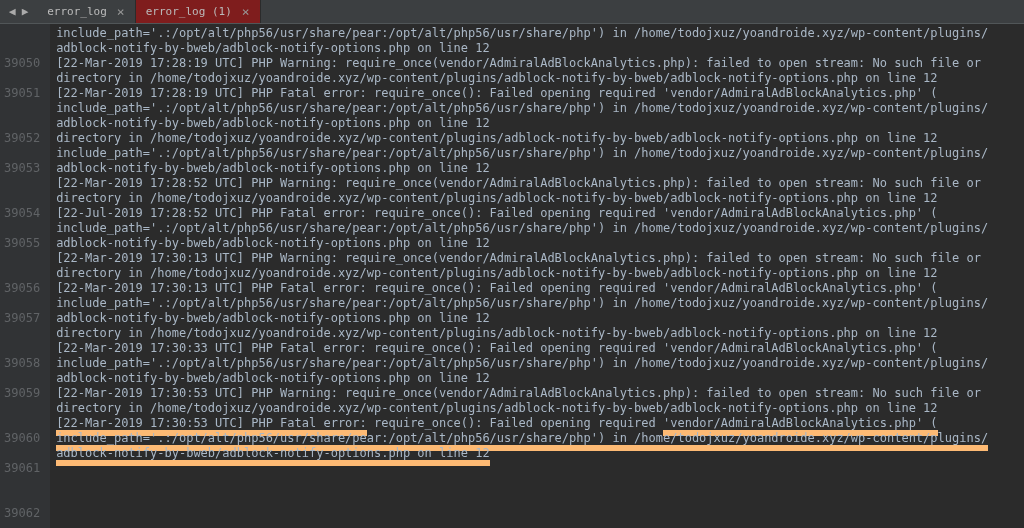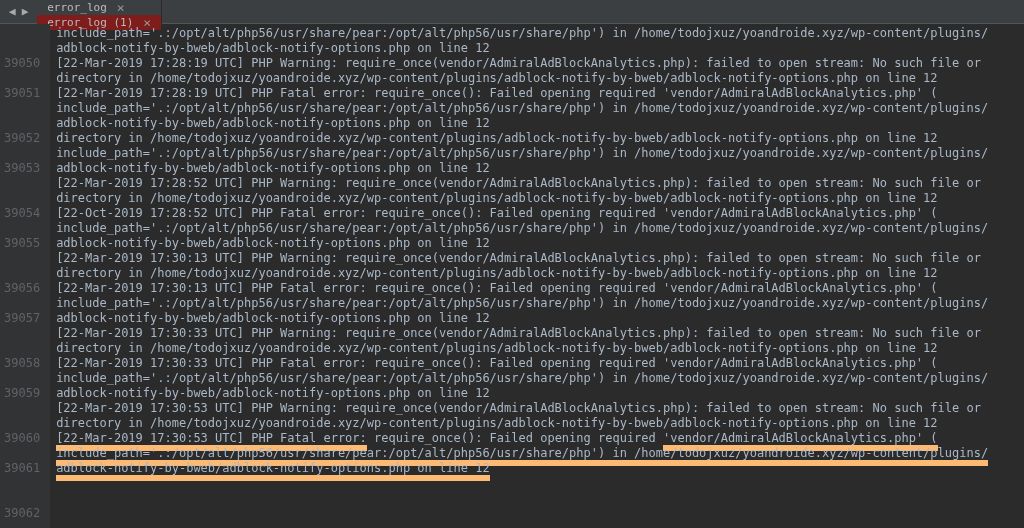--- a/index.html
+++ b/index.html
@@ -29,21 +29,20 @@
     }
     .nav-arrow {
       color: #aaa;
       padding: 0 3px;
       cursor: pointer;
       font-size: 11px;
     }
     .tabs {
       display: flex;
       height: 100%;
-      flex-direction: column;
     }
     .tab {
       display: flex;
       align-items: center;
       padding: 0 10px;
       height: 100%;
       cursor: pointer;
       border-right: 1px solid #2b2b2b;
       color: #bbb;
       font-size: 11px;
@@ -153,29 +152,28 @@
       <div class="log-line">[22-Mar-2019 17:28:19 UTC] PHP Warning:  require_once(vendor/AdmiralAdBlockAnalytics.php): failed to open stream: No such file or</div>
       <div class="log-line">directory in /home/todojxuz/yoandroide.xyz/wp-content/plugins/adblock-notify-by-bweb/adblock-notify-options.php on line 12</div>
       <div class="log-line">[22-Mar-2019 17:28:19 UTC] PHP Fatal error:  require_once(): Failed opening required 'vendor/AdmiralAdBlockAnalytics.php' (</div>
       <div class="log-line">include_path='.:/opt/alt/php56/usr/share/pear:/opt/alt/php56/usr/share/php') in /home/todojxuz/yoandroide.xyz/wp-content/plugins/</div>
       <div class="log-line">adblock-notify-by-bweb/adblock-notify-options.php on line 12</div>
       <div class="log-line">directory in /home/todojxuz/yoandroide.xyz/wp-content/plugins/adblock-notify-by-bweb/adblock-notify-options.php on line 12</div>
       <div class="log-line">include_path='.:/opt/alt/php56/usr/share/pear:/opt/alt/php56/usr/share/php') in /home/todojxuz/yoandroide.xyz/wp-content/plugins/</div>
       <div class="log-line">adblock-notify-by-bweb/adblock-notify-options.php on line 12</div>
       <div class="log-line">[22-Mar-2019 17:28:52 UTC] PHP Warning:  require_once(vendor/AdmiralAdBlockAnalytics.php): failed to open stream: No such file or</div>
       <div class="log-line">directory in /home/todojxuz/yoandroide.xyz/wp-content/plugins/adblock-notify-by-bweb/adblock-notify-options.php on line 12</div>
-      <div class="log-line">[22-Oct-2019 17:28:52 UTC] PHP Fatal error:  require_once(): Failed opening required 'vendor/AdmiralAdBlockAnalytics.php' (</div>
+      <div class="log-line">[22-Jul-2019 17:28:52 UTC] PHP Fatal error:  require_once(): Failed opening required 'vendor/AdmiralAdBlockAnalytics.php' (</div>
       <div class="log-line">include_path='.:/opt/alt/php56/usr/share/pear:/opt/alt/php56/usr/share/php') in /home/todojxuz/yoandroide.xyz/wp-content/plugins/</div>
       <div class="log-line">adblock-notify-by-bweb/adblock-notify-options.php on line 12</div>
       <div class="log-line">[22-Mar-2019 17:30:13 UTC] PHP Warning:  require_once(vendor/AdmiralAdBlockAnalytics.php): failed to open stream: No such file or</div>
       <div class="log-line">directory in /home/todojxuz/yoandroide.xyz/wp-content/plugins/adblock-notify-by-bweb/adblock-notify-options.php on line 12</div>
       <div class="log-line">[22-Mar-2019 17:30:13 UTC] PHP Fatal error:  require_once(): Failed opening required 'vendor/AdmiralAdBlockAnalytics.php' (</div>
       <div class="log-line">include_path='.:/opt/alt/php56/usr/share/pear:/opt/alt/php56/usr/share/php') in /home/todojxuz/yoandroide.xyz/wp-content/plugins/</div>
       <div class="log-line">adblock-notify-by-bweb/adblock-notify-options.php on line 12</div>
-      <div class="log-line">[22-Mar-2019 17:30:33 UTC] PHP Warning:  require_once(vendor/AdmiralAdBlockAnalytics.php): failed to open stream: No such file or</div>
       <div class="log-line">directory in /home/todojxuz/yoandroide.xyz/wp-content/plugins/adblock-notify-by-bweb/adblock-notify-options.php on line 12</div>
       <div class="log-line">[22-Mar-2019 17:30:33 UTC] PHP Fatal error:  require_once(): Failed opening required 'vendor/AdmiralAdBlockAnalytics.php' (</div>
       <div class="log-line">include_path='.:/opt/alt/php56/usr/share/pear:/opt/alt/php56/usr/share/php') in /home/todojxuz/yoandroide.xyz/wp-content/plugins/</div>
       <div class="log-line">adblock-notify-by-bweb/adblock-notify-options.php on line 12</div>
       <div class="log-line">[22-Mar-2019 17:30:53 UTC] PHP Warning:  require_once(vendor/AdmiralAdBlockAnalytics.php): failed to open stream: No such file or</div>
       <div class="log-line">directory in /home/todojxuz/yoandroide.xyz/wp-content/plugins/adblock-notify-by-bweb/adblock-notify-options.php on line 12</div>
       <div class="log-line"><span class="underline-red">[22-Mar-2019 17:30:53 UTC] PHP Fatal error:</span><span>  require_once(): Failed opening required </span><span class="underline-red">'vendor/AdmiralAdBlockAnalytics.php' (</span></div>
       <div class="log-line"><span class="underline-red">include_path='.:/opt/alt/php56/usr/share/pear:/opt/alt/php56/usr/share/php') in /home/todojxuz/yoandroide.xyz/wp-content/plugins/</span></div>
       <div class="log-line"><span class="underline-red">adblock-notify-by-bweb/adblock-notify-options.php on line 12</span></div>
       <div class="log-line"></div>

